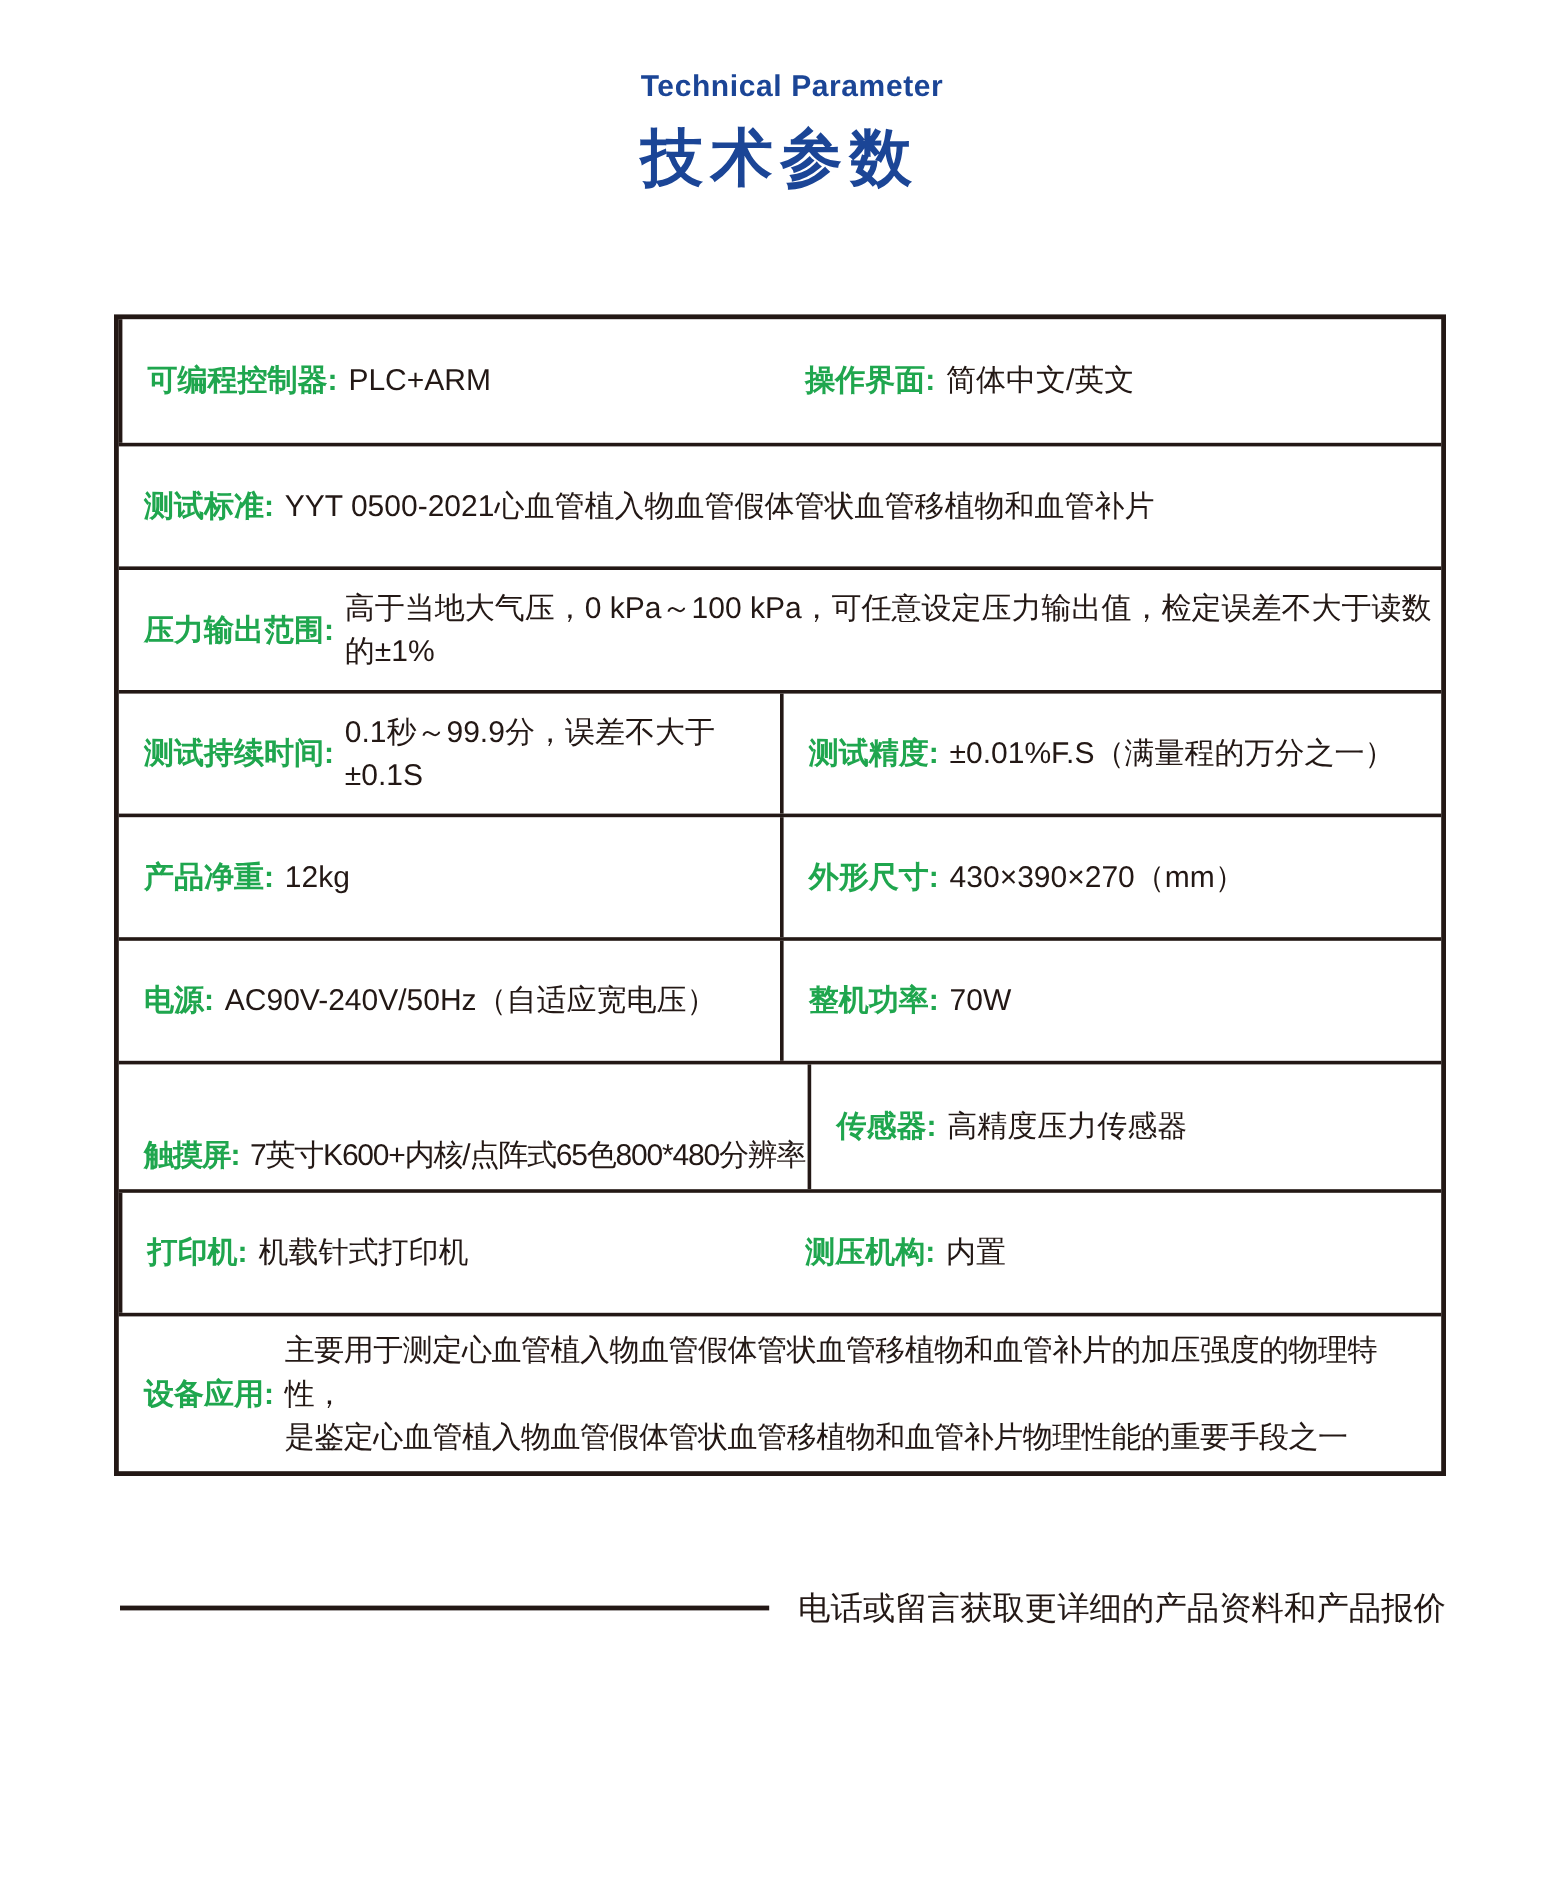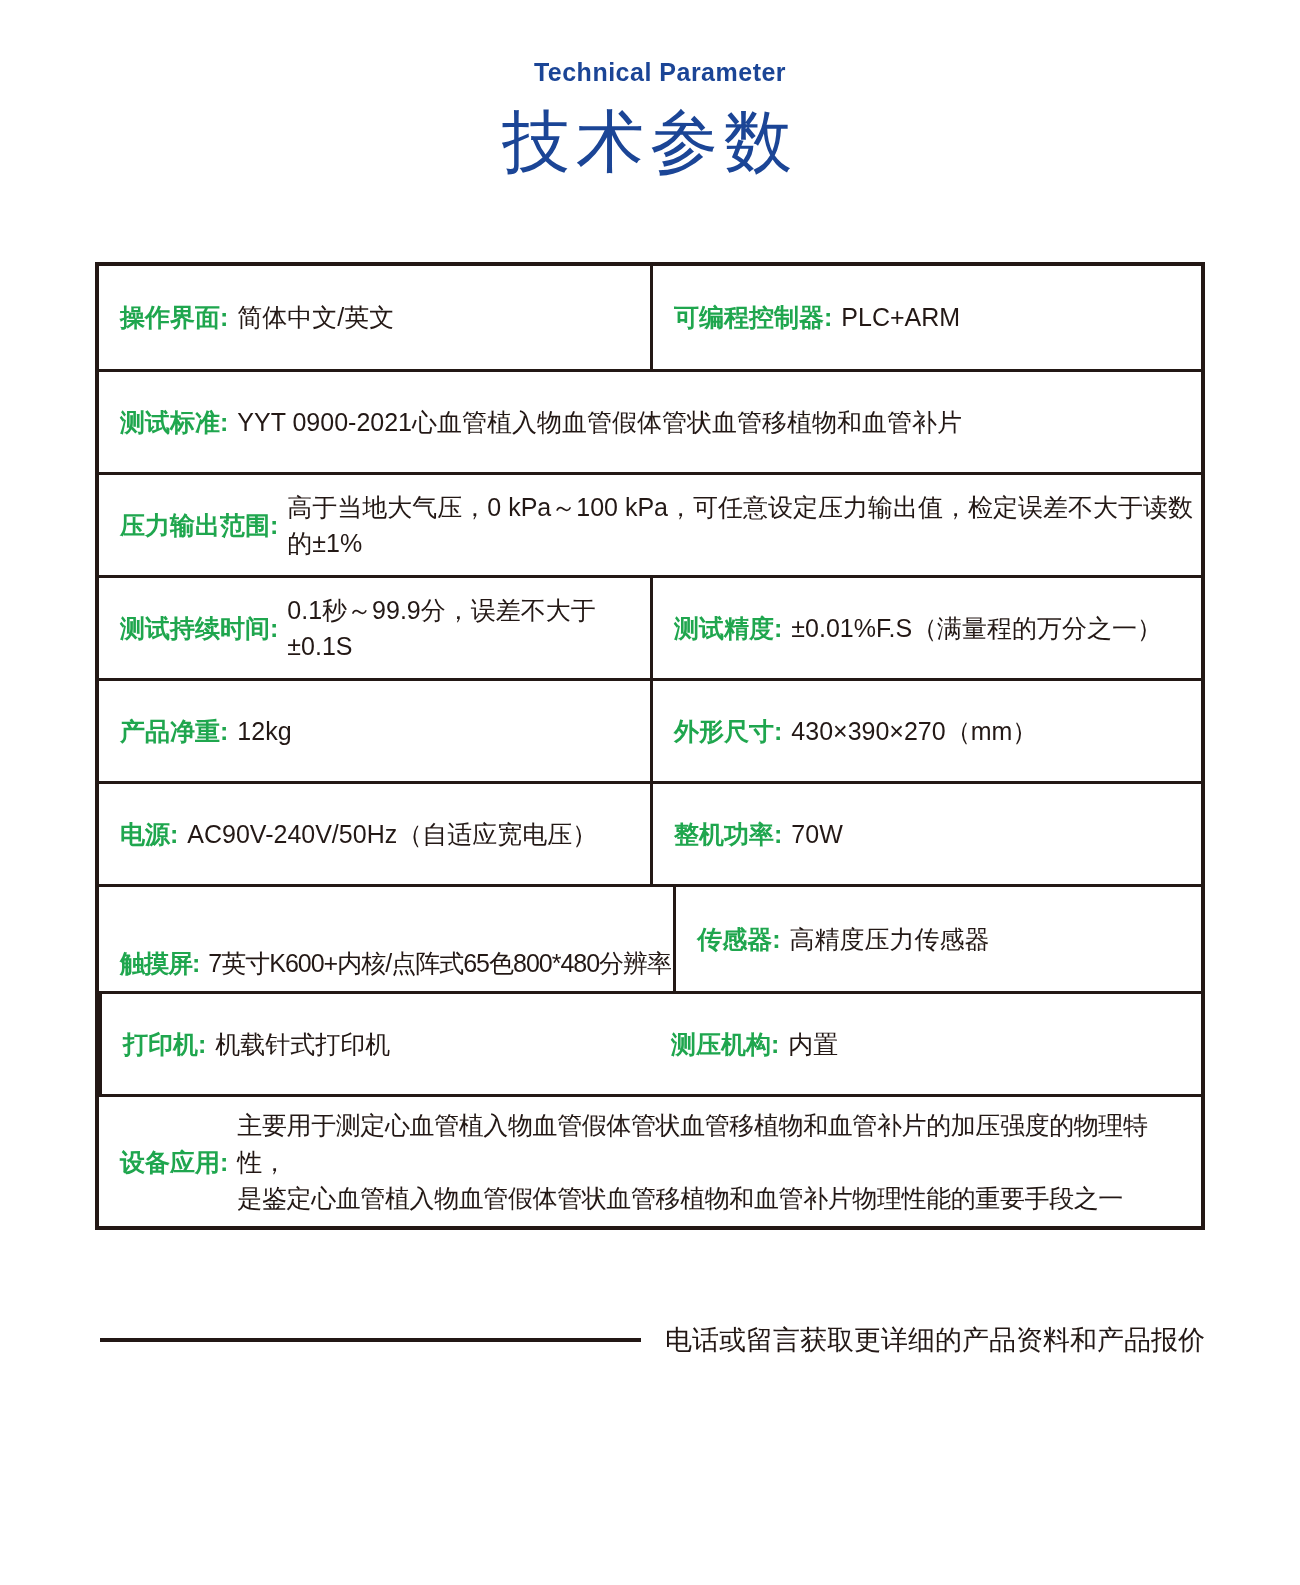--- a/index.html
+++ b/index.html
@@ -16,22 +16,22 @@
   .subtitle {
     margin-top: 58px;
     font-size: 25px;
     font-weight: bold;
     color: #1b4596;
     letter-spacing: 0.5px;
     padding-left: 20px;
   }
   .title {
     margin-top: 10px;
-    font-size: 68px;
-    font-weight: 400;
+    font-size: 52px;
+    font-weight: 700;
     color: #1b4596;
     letter-spacing: 6px;
   }
   .param-table {
     position: absolute;
     left: 95px;
     top: 262px;
     width: 1110px;
     border: 4px solid #231815;
     background: #ffffff;
@@ -83,34 +83,34 @@
 <body>
 
 <div class="header">
   <div class="subtitle">Technical Parameter</div>
   <div class="title">技术参数</div>
 </div>
 
 <div class="param-table">
 
   <div class="row">
+    <div class="cell right">
+      <span class="label">可编程控制器:</span>
+      <span class="value">PLC+ARM</span>
+    </div>
     <div class="cell">
       <span class="label">操作界面:</span>
       <span class="value">简体中文/英文</span>
-    </div>
-    <div class="cell right">
-      <span class="label">可编程控制器:</span>
-      <span class="value">PLC+ARM</span>
     </div>
   </div>
 
   <div class="row">
     <div class="cell span">
       <span class="label">测试标准:</span>
-      <span class="value">YYT 0900-2021心血管植入物血管假体管状血管移植物和血管补片</span>
+      <span class="value">YYT 0500-2021心血管植入物血管假体管状血管移植物和血管补片</span>
     </div>
   </div>
 
   <div class="row">
     <div class="cell span">
       <span class="label">压力输出范围:</span>
       <span class="value">高于当地大气压，0 kPa～100 kPa，可任意设定压力输出值，检定误差不大于读数的±1%</span>
     </div>
   </div>
 

